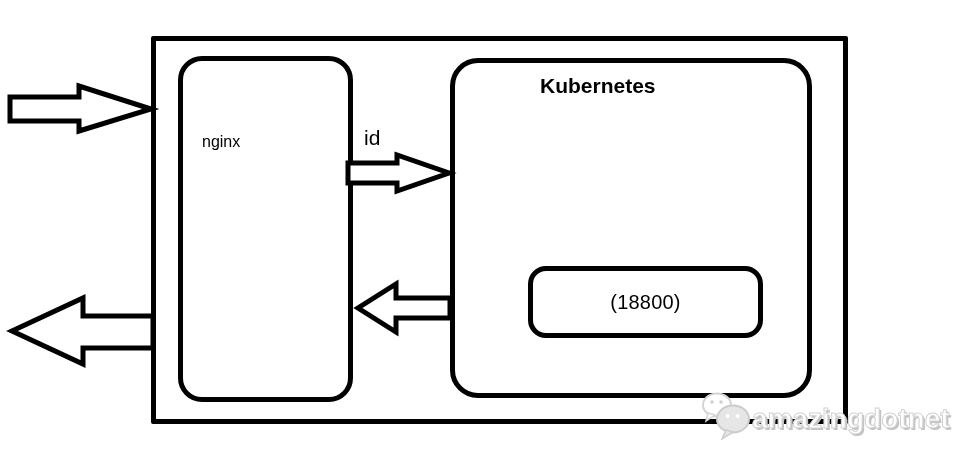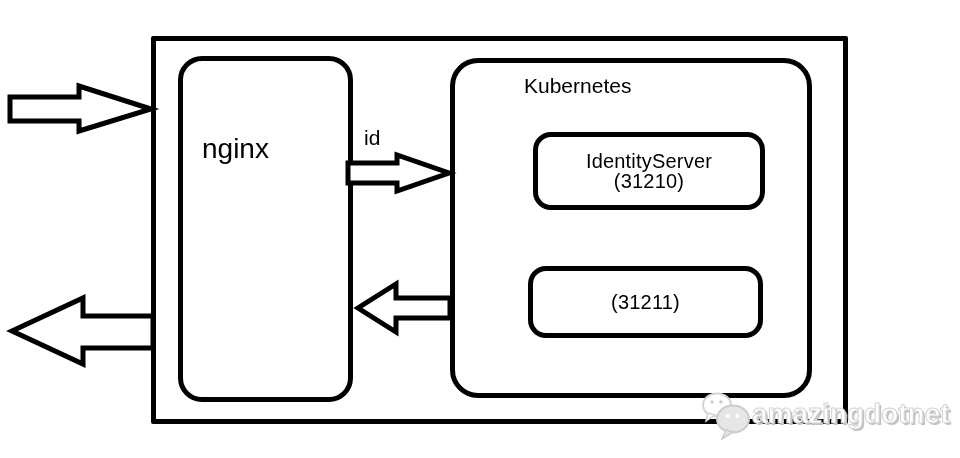--- a/index.html
+++ b/index.html
@@ -45,42 +45,42 @@
     justify-content: center;
     text-align: center;
     font-size: 20px;
     line-height: 1.02;
     letter-spacing: 0.2px;
   }
   .svc-server { left: 533px; top: 132px; width: 232px; height: 78px; }
   .svc-admin  { left: 528px; top: 266px; width: 235px; height: 72px; }
   .diagram-label {
     position: absolute;
-    font-size: 28px;
+    font-size: 16px;
     white-space: nowrap;
   }
   .lbl-nginx      { left: 202px; top: 133px; }
-  .lbl-kubernetes { left: 524px; top: 74px;  font-size: 21px; }
+  .lbl-kubernetes { left: 540px; top: 74px;  font-size: 21px; font-weight: bold; }
   .lbl-id         { left: 364px; top: 126px; font-size: 21px; }
   .lbl-id-admin   { left: 355px; top: 340px; font-size: 21px; }
   .arrow {
     position: absolute;
     overflow: visible;
   }
   .arrow polygon {
     fill: #ffffff;
     stroke: #000000;
     stroke-width: 5;
     stroke-linejoin: miter;
   }
   .watermark {
     position: absolute;
     left: 700px; top: 392px;
     display: flex;
-    align-items: flex-start;
+    align-items: center;
     z-index: 5;
   }
   .watermark-icon { position: relative; width: 54px; height: 48px; flex: 0 0 auto; }
   .watermark-text {
     margin-left: -2px;
     margin-top: 6px;
     font-size: 28px;
     font-weight: bold;
     color: #ffffff;
     -webkit-text-stroke: 1px #d2d2d2;
@@ -95,27 +95,23 @@
 <div class="canvas">
 
   <div class="box outer-box"></div>
 
   <div class="box nginx-box"></div>
   <div class="diagram-label lbl-nginx">nginx</div>
 
   <div class="box k8s-box"></div>
   <div class="diagram-label lbl-kubernetes">Kubernetes</div>
 
-  <div class="box service-box svc-server">
-    <div>IdentityServer</div>
-    <div>(31210)</div>
-  </div>
 
   <div class="box service-box svc-admin">
-    <div>(31211)</div>
+    <div>(18800)</div>
   </div>
 
   <svg class="arrow" style="left:5px; top:81px;" width="150" height="56">
     <polygon points="5,16 74,16 74,5 146,28 74,50 74,40 5,40"></polygon>
   </svg>
 
   <svg class="arrow" style="left:6px; top:292px;" width="150" height="78">
     <polygon points="147,24 77,24 77,6 6,39 77,72 77,56 147,56"></polygon>
   </svg>
 

